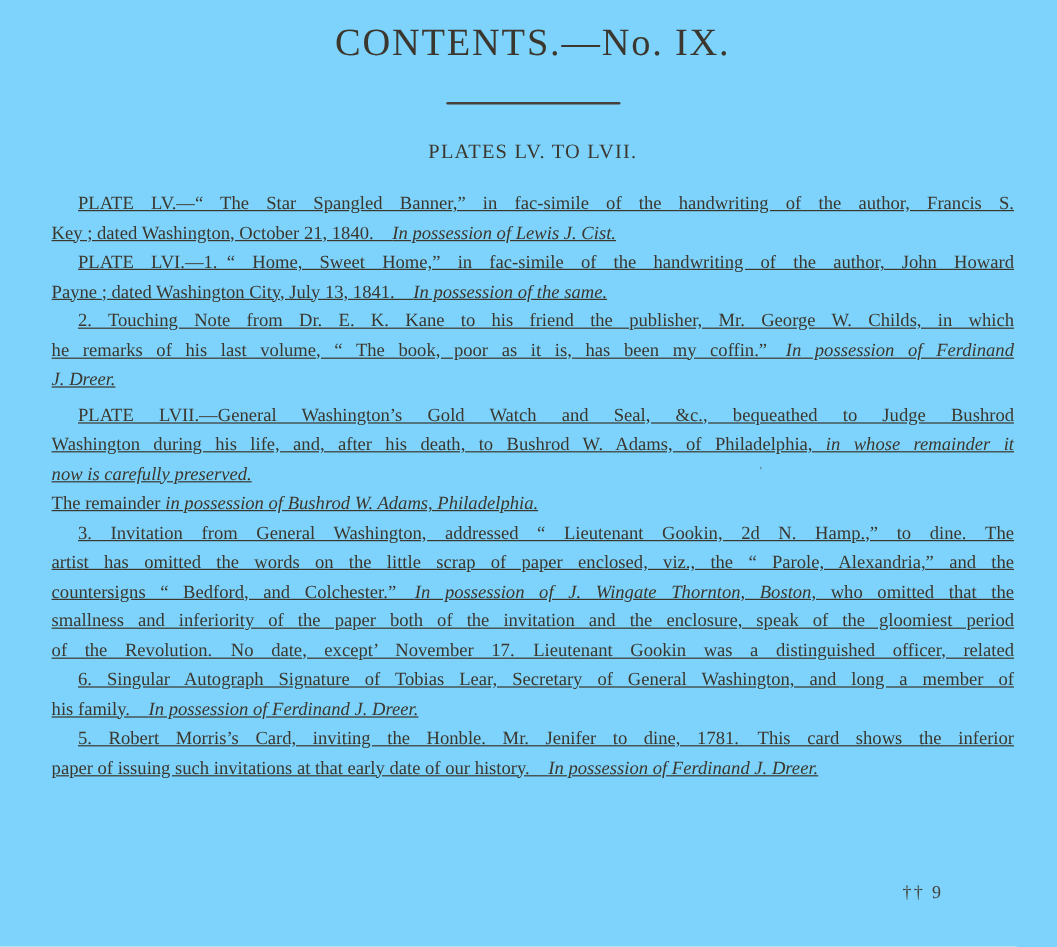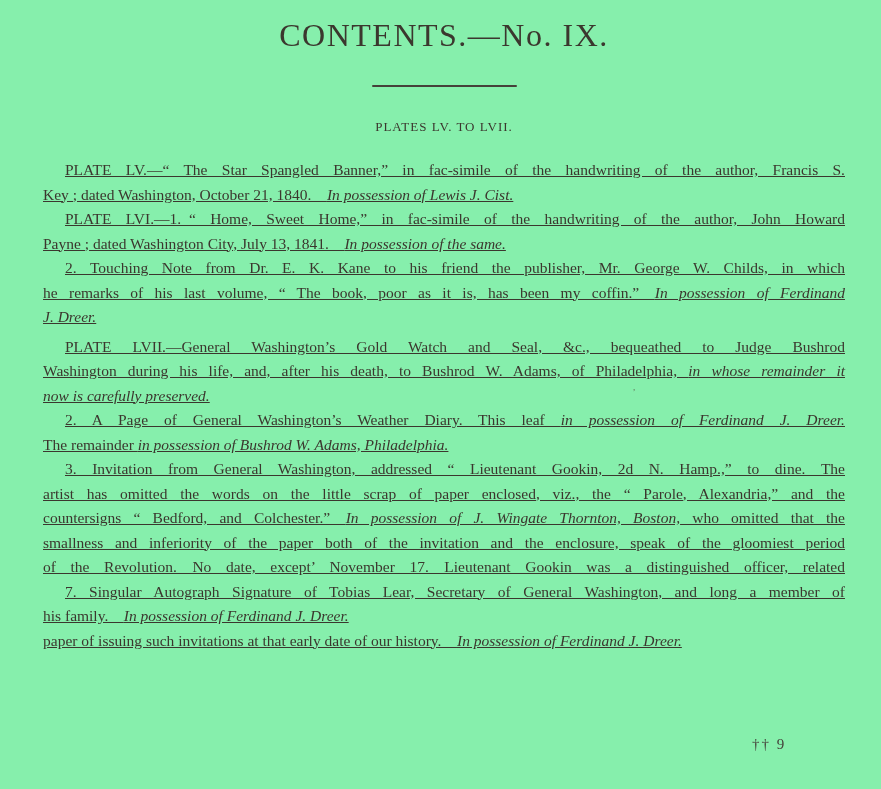--- a/index.html
+++ b/index.html
@@ -4,21 +4,21 @@
 <style>
   html, body {
     margin: 0;
     padding: 0;
     background: #fcf8e5;
   }
   .page {
     position: relative;
     width: 881px;
     height: 789px;
-    background: #86efac;
+    background: #7dd3fc;
     overflow: hidden;
     font-family: "Liberation Serif", "DejaVu Serif", serif;
     color: #3b372e;
   }
   .content {
     margin-left: 43px;
     width: 802px;
   }
   .title {
     margin-top: 14px;
@@ -30,21 +30,21 @@
   }
   .rule {
     margin: 29px auto 0 auto;
     width: 145px;
     height: 2px;
     background: #45413a;
     border-radius: 1px;
   }
   .subtitle {
     margin-top: 28px;
-    font-size: 13px;
+    font-size: 17px;
     line-height: 24px;
     letter-spacing: 1px;
     text-align: center;
     white-space: nowrap;
   }
   .body-text {
     margin-top: 19px;
     font-size: 15.5px;
     line-height: 24.5px;
   }
@@ -98,27 +98,27 @@
         <div class="line indent just"><span class="rm">PLATE LV.—“ The Star Spangled Banner,” in fac-simile of the handwriting of the author, Francis S.</span></div>
         <div class="line"><span class="rm">Key ; dated Washington, October 21, 1840.  </span><span class="it">In possession of Lewis J. Cist.</span></div>
         <div class="line indent just"><span class="rm">PLATE LVI.—1. “ Home, Sweet Home,” in fac-simile of the handwriting of the author, John Howard</span></div>
         <div class="line"><span class="rm">Payne ; dated Washington City, July 13, 1841.  </span><span class="it">In possession of the same.</span></div>
         <div class="line indent just"><span class="rm">2. Touching Note from Dr. E. K. Kane to his friend the publisher, Mr. George W. Childs, in which</span></div>
         <div class="line just"><span class="rm">he remarks of his last volume, “ The book, poor as it is, has been my coffin.”  </span><span class="it">In possession of Ferdinand</span></div>
         <div class="line"><span class="it">J. Dreer.</span></div>
         <div class="line indent just gap"><span class="rm">PLATE LVII.—General Washington’s Gold Watch and Seal, &amp;c., bequeathed to Judge Bushrod</span></div>
         <div class="line just"><span class="rm">Washington during his life, and, after his death, to Bushrod W. Adams, of Philadelphia, </span><span class="it">in whose remainder it</span></div>
         <div class="line"><span class="it">now is carefully preserved.</span></div>
-        <div class="line indent just"><span class="rm">2. A Page of General Washington’s Weather Diary.  This leaf </span><span class="it">in possession of Ferdinand J. Dreer.</span></div>
         <div class="line"><span class="rm">The remainder </span><span class="it">in possession of Bushrod W. Adams, Philadelphia.</span></div>
         <div class="line indent just"><span class="rm">3. Invitation from General Washington, addressed “ Lieutenant Gookin, 2d N. Hamp.,” to dine.  The</span></div>
         <div class="line just"><span class="rm">artist has omitted the words on the little scrap of paper enclosed, viz., the “ Parole, Alexandria,” and the</span></div>
         <div class="line just"><span class="rm">countersigns “ Bedford, and Colchester.”  </span><span class="it">In possession of J. Wingate Thornton, Boston,</span><span class="rm"> who omitted that the</span></div>
         <div class="line just"><span class="rm">smallness and inferiority of the paper both of the invitation and the enclosure, speak of the gloomiest period</span></div>
         <div class="line just"><span class="rm">of the Revolution.  No date, except’ November 17.  Lieutenant Gookin was a distinguished officer, related</span></div>
-        <div class="line indent just"><span class="rm">7. Singular Autograph Signature of Tobias Lear, Secretary of General Washington, and long a member of</span></div>
+        <div class="line indent just"><span class="rm">6. Singular Autograph Signature of Tobias Lear, Secretary of General Washington, and long a member of</span></div>
         <div class="line"><span class="rm">his family.  </span><span class="it">In possession of Ferdinand J. Dreer.</span></div>
+        <div class="line indent just"><span class="rm">5. Robert Morris’s Card, inviting the Honble. Mr. Jenifer to dine, 1781.  This card shows the inferior</span></div>
         <div class="line"><span class="rm">paper of issuing such invitations at that early date of our history.  </span><span class="it">In possession of Ferdinand J. Dreer.</span></div>
       </div>
   </div>
   <span class="artifact">,</span>
   <div class="signature">†† 9</div>
 </div>
 
 </body></html>

